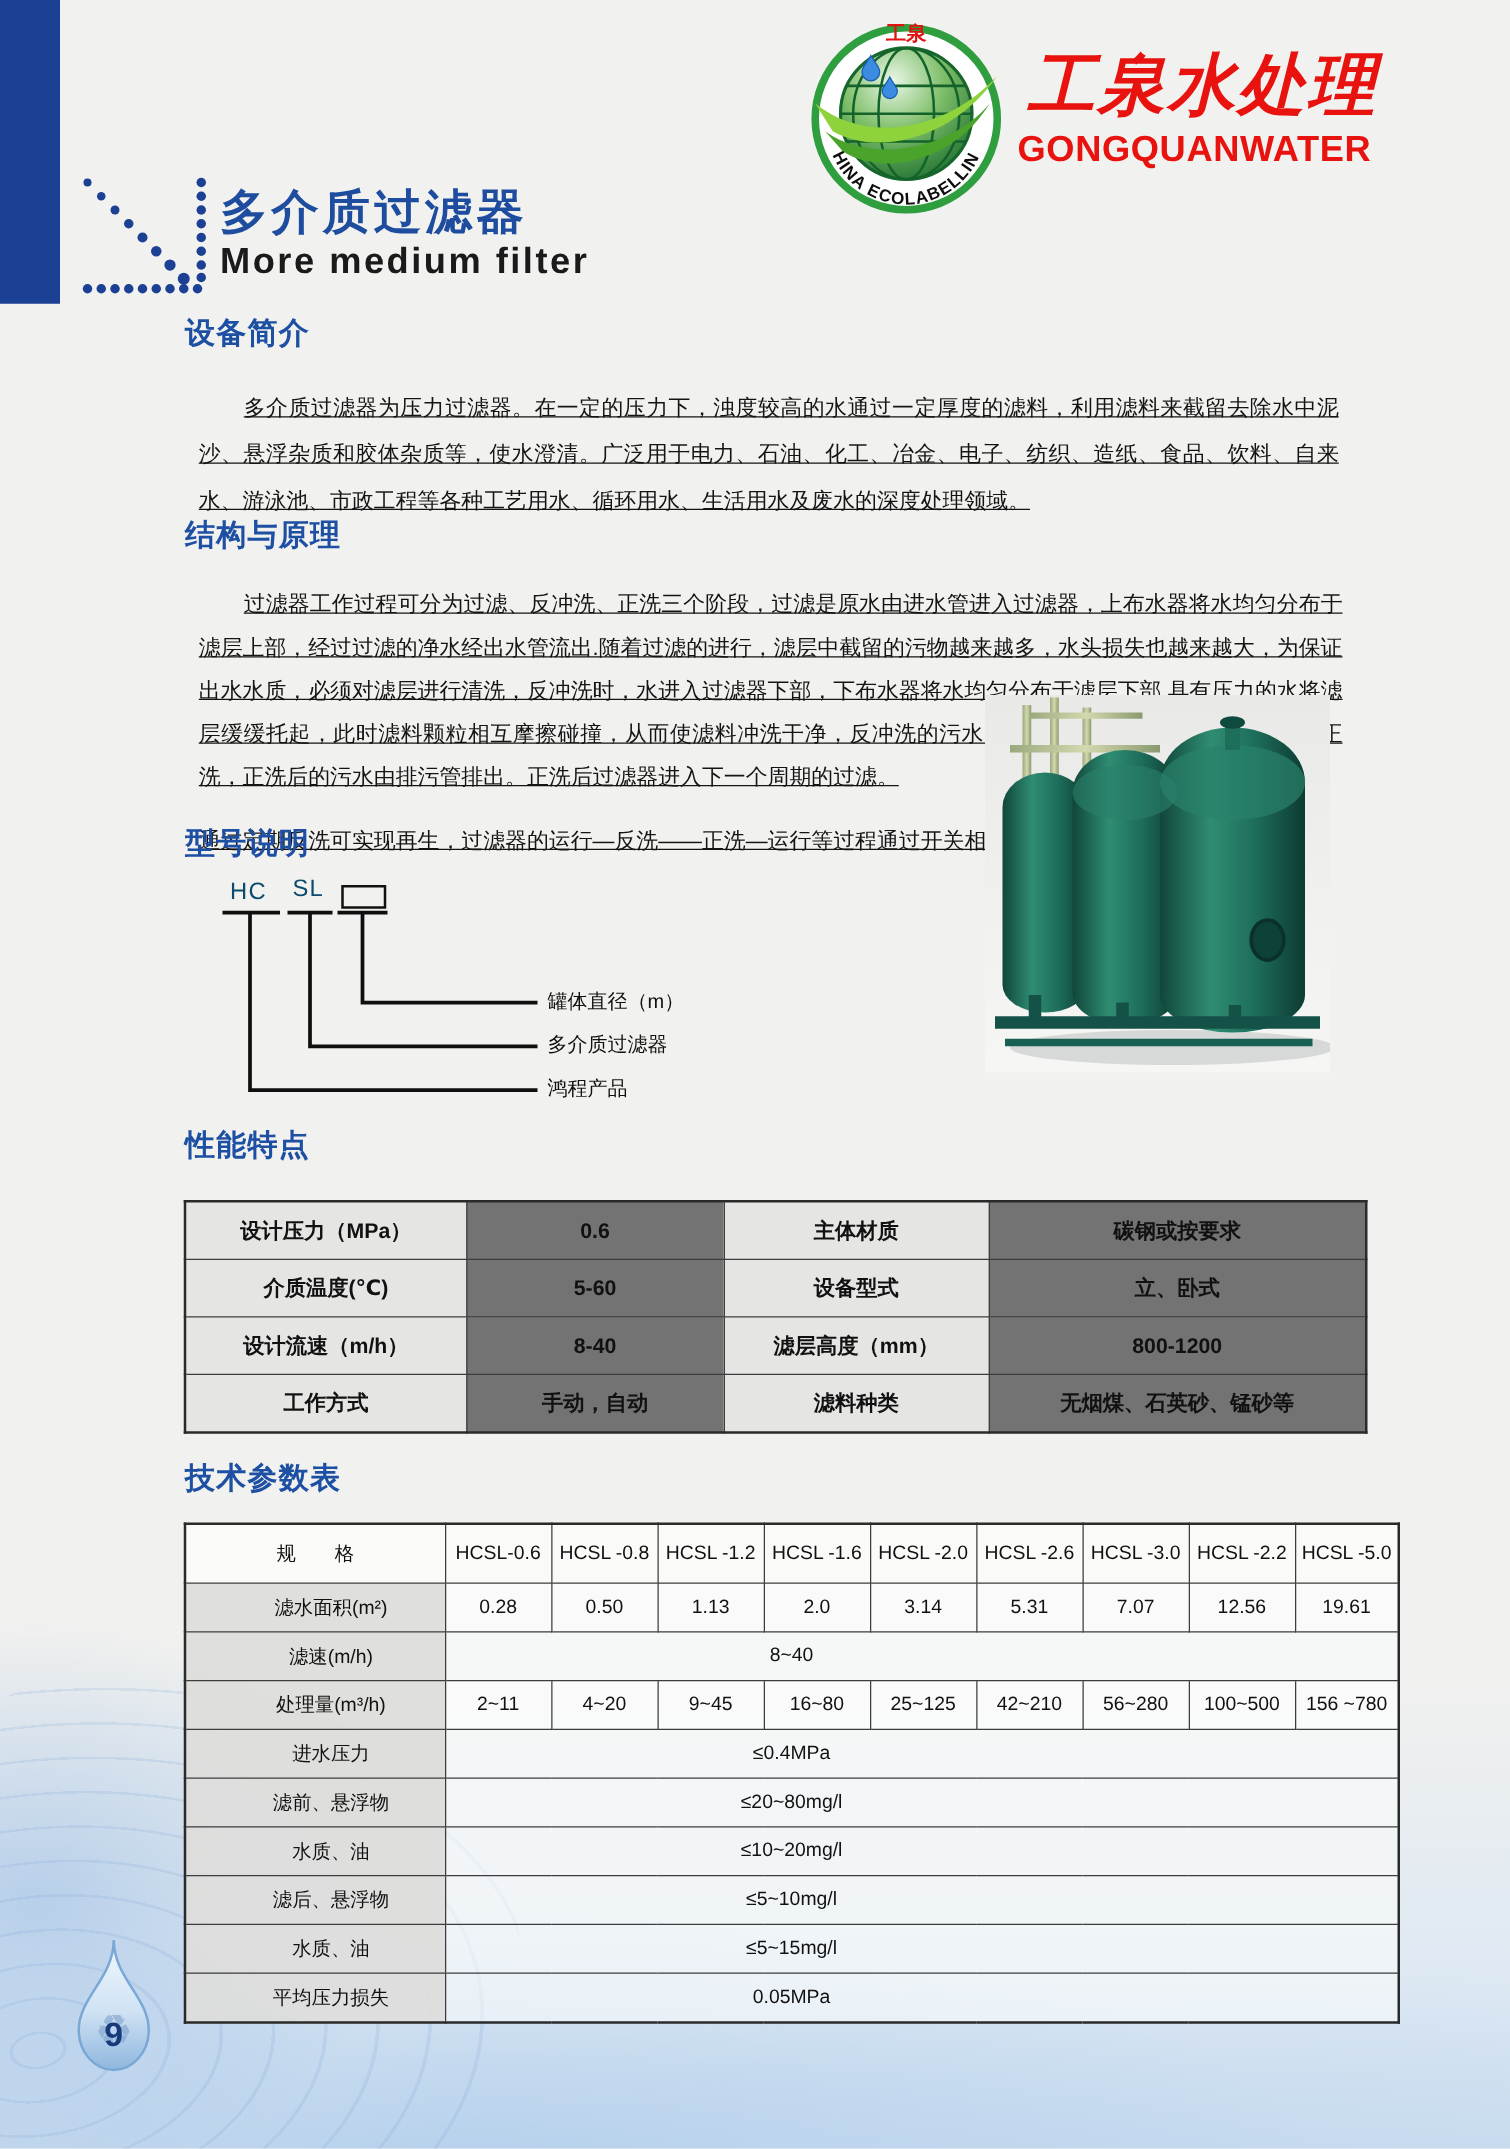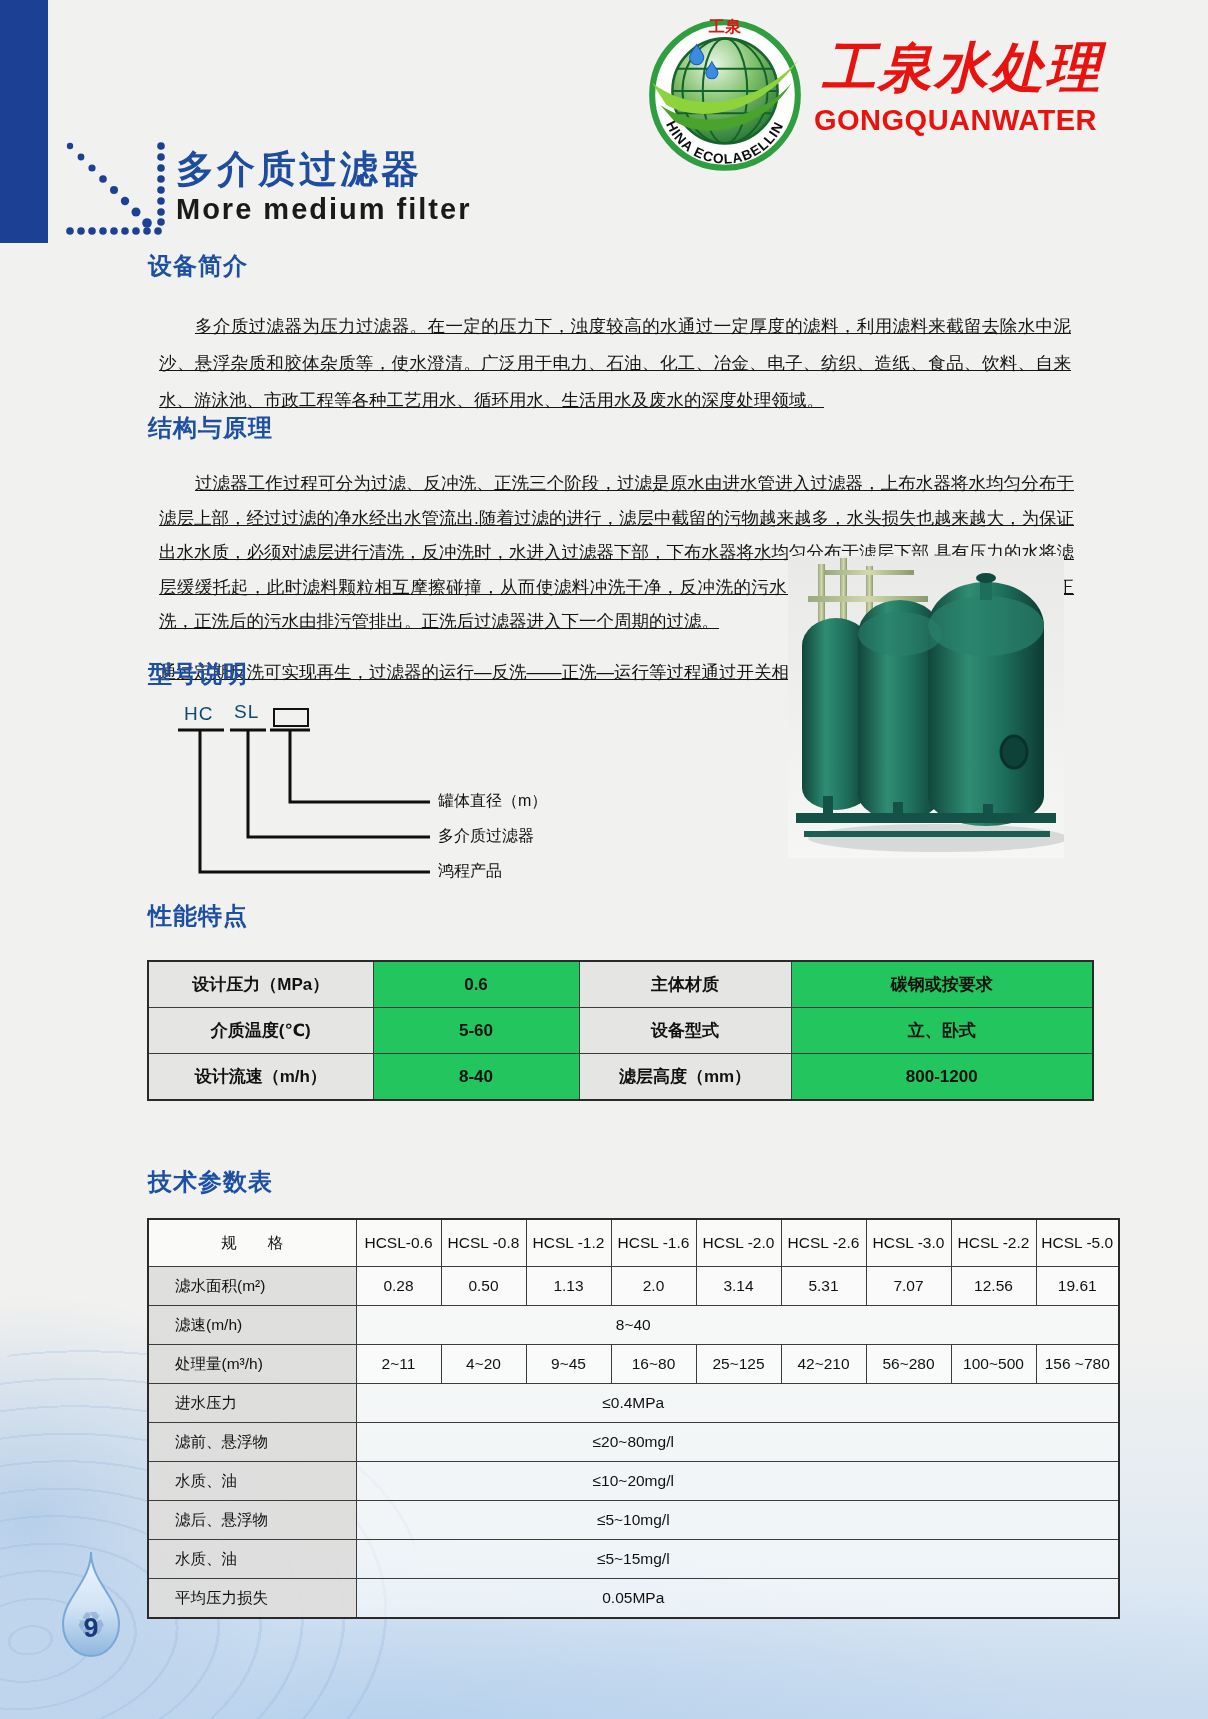--- a/index.html
+++ b/index.html
@@ -42,25 +42,25 @@
   .model-diagram .code{position:absolute;font-size:19px;color:#0c4a6e;letter-spacing:1px;}
   .model-box{position:absolute;left:103px;top:10px;width:32px;height:15px;border:2px solid #111;}
   .model-label{position:absolute;left:268px;font-size:16px;color:#111;white-space:nowrap;}
   
   .photo{position:absolute;left:788px;top:556px;z-index:2;}
   
   table{border-collapse:collapse;table-layout:fixed;z-index:2;}
   .t1{position:absolute;left:147px;top:960px;width:945px;border:2px solid #2a2a2a;}
   .t1 td{border:1px solid #3c3c3c;height:43px;text-align:center;font-size:17px;color:#111;font-weight:bold;}
   .t1 td.lab{background:#e5e5e3;}
-  .t1 td.val{background:#22c55e;}
+  .t1 td.val{background:#737373;}
   .t2{position:absolute;left:147px;top:1218px;width:971px;border:2px solid #2a2a2a;}
   .t2 td{border:1px solid #3c3c3c;height:36px;text-align:center;font-size:15.5px;color:#111;}
   .t2 tr.hdr td{height:44px;background:rgba(251,251,250,.92);margin-top:32px;}
-  .t2 td.lab{background:rgba(221,221,219,.95);text-align:left;padding-left:26px;}
+  .t2 td.lab{background:rgba(221,221,219,.95);text-align:center;padding-left:26px;}
   .t2 td.data{background:rgba(253,253,252,.78);}
   .t2 td.span-val{background:rgba(250,251,252,.6);}
   .t2 .cshift{display:inline-block;transform:translateX(-104px);}
   
   .page-badge{position:absolute;left:54px;top:1550px;z-index:3;}
 </style>
 </head>
 <body>
 
 <div class="page">
@@ -233,20 +233,26 @@
         <td class="val">5-60</td>
         <td class="lab">设备型式</td>
         <td class="val">立、卧式</td>
       </tr>
       <tr>
         <td class="lab">设计流速（m/h）</td>
         <td class="val">8-40</td>
         <td class="lab">滤层高度（mm）</td>
         <td class="val">800-1200</td>
       </tr>
+      <tr>
+        <td class="lab">工作方式</td>
+        <td class="val">手动，自动</td>
+        <td class="lab">滤料种类</td>
+        <td class="val">无烟煤、石英砂、锰砂等</td>
+      </tr>
     </tbody>
   </table>
 
   <div class="sec-h" style="top:1166px">技术参数表</div>
   <table class="t2">
     <colgroup>
       <col style="width:208px">
         <col style="width:85px">
         <col style="width:85px">
         <col style="width:85px">

